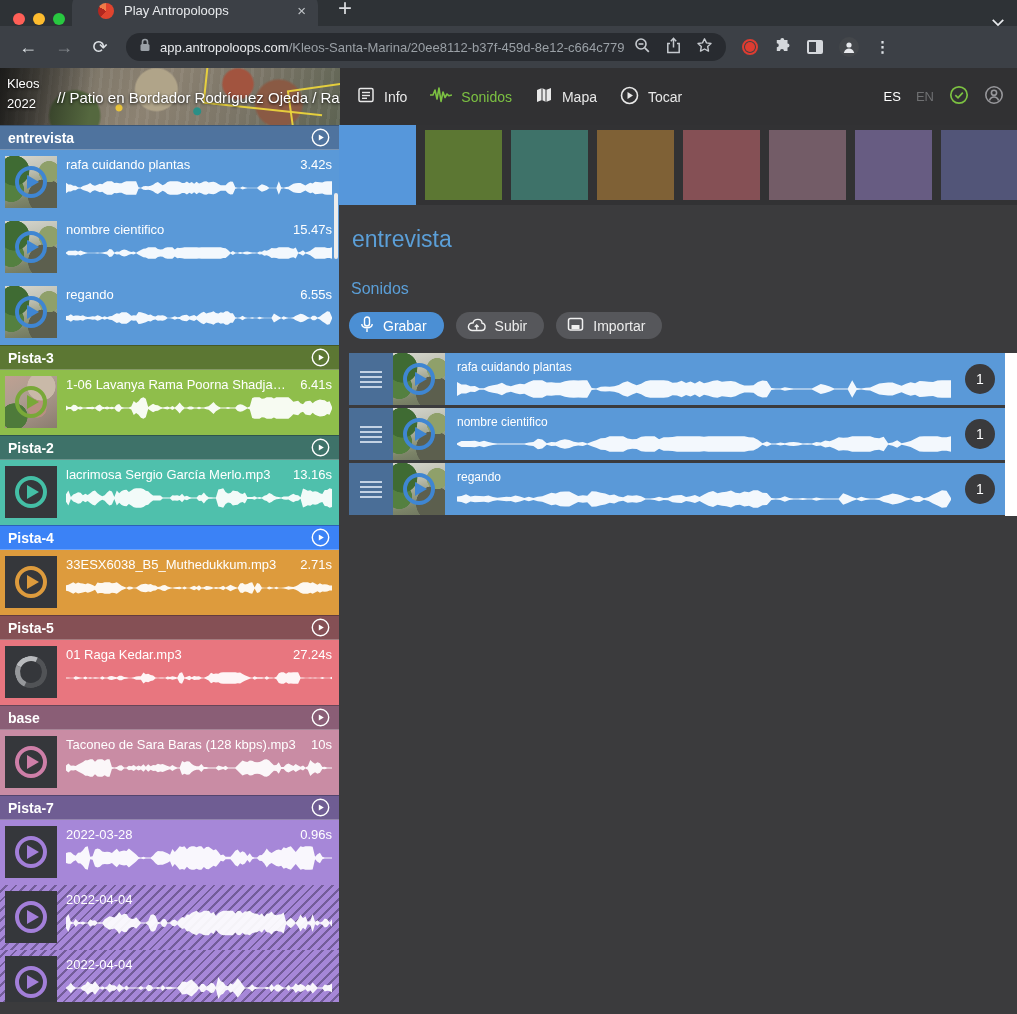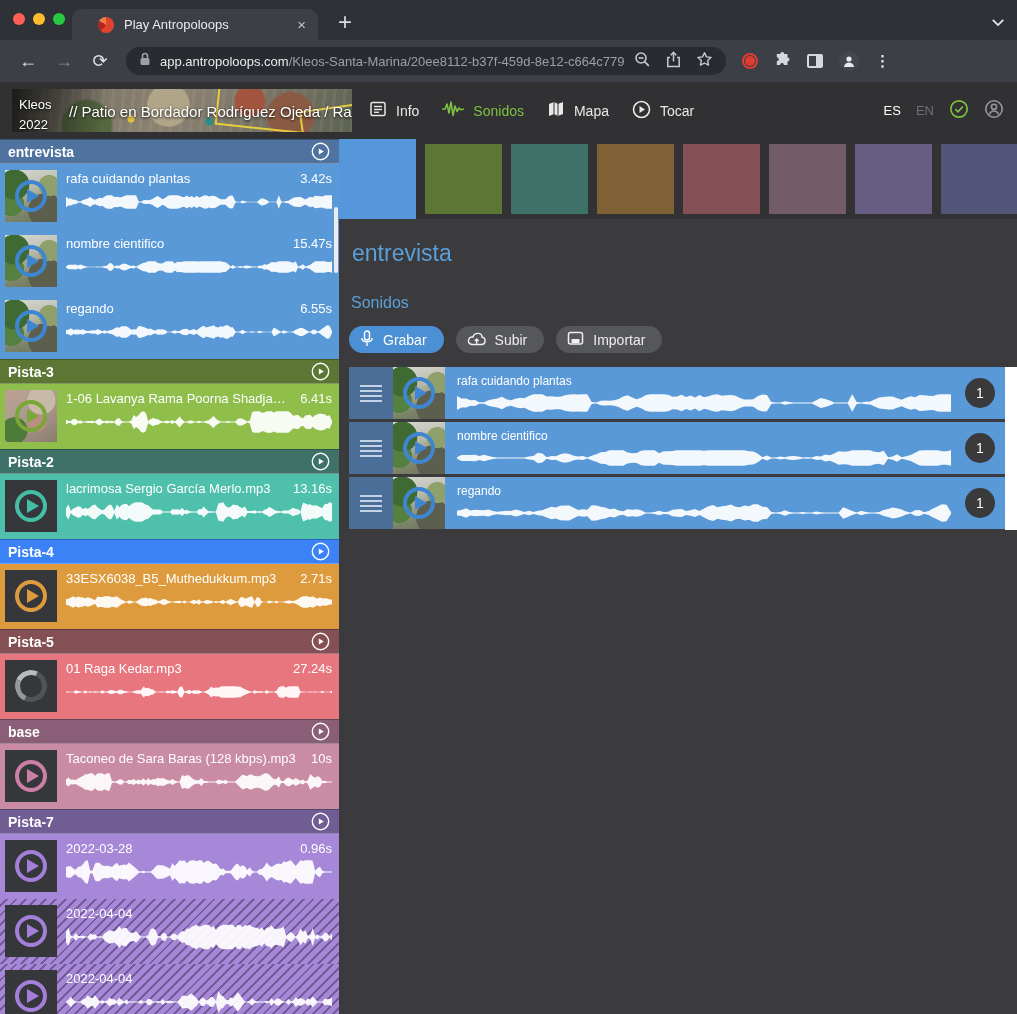--- a/index.html
+++ b/index.html
@@ -2,21 +2,21 @@
 <html><head>
 <meta charset="utf-8">
 <style>
   * { box-sizing: border-box; }
   body {
     width: 1017px; height: 1014px; margin: 0; overflow: hidden;
     background: #3B3B3D; color: #fff;
     font-family: "Liberation Sans", sans-serif;
   }
   
-  .titlebar { height: 40px; background: #2E3236; position: relative; display: flex; align-items: flex-end; }
+  .titlebar { height: 26px; background: #2E3236; position: relative; display: flex; align-items: flex-end; }
   .lights { position: absolute; left: 13px; top: 13px; display: flex; gap: 8px; }
   .light { width: 12px; height: 12px; border-radius: 50%; }
   .light.red { background: #FF5F57; } .light.yellow { background: #FEBC2E; } .light.green { background: #28C840; }
   .tab { margin-left: 72px; width: 246px; height: 31px; background: #3C4046; border-radius: 10px 10px 0 0;
          display: flex; align-items: center; padding: 0 12px; }
   .favicon { width: 16px; height: 16px; border-radius: 50%; flex: none;
     background: conic-gradient(#E0442E 0 62%, #B3261E 62% 84%, #F07B48 84% 100%); margin: 0 10px 0 14px; }
   .tab-title { font-size: 13px; color: #E8EAED; flex: 1; white-space: nowrap; overflow: hidden; }
   .tab-close { color: #C0C4C8; font-size: 15px; line-height: 1; margin-left: 8px; }
   .newtab { color: #DADCE0; font-size: 24px; line-height: 1; margin: 0 0 6px 20px; font-weight: 300; }
@@ -31,31 +31,31 @@
   .ob-icons { display: flex; align-items: center; gap: 15px; margin-left: 10px; }
   .ext-icons { display: flex; align-items: center; gap: 16px; margin-left: 16px; }
   .rec-dot { width: 16px; height: 16px; border-radius: 50%; border: 2px solid #DE3C31; position: relative; }
   .rec-dot::after { content: ""; position: absolute; inset: 1px; border-radius: 50%; background: #DE3C31; }
   .sidepanel-ic { width: 16px; height: 14px; border: 2px solid #D5D8DC; border-radius: 2px; position: relative; }
   .sidepanel-ic::after { content: ""; position: absolute; top: 0; right: 0; width: 5px; height: 10px; background: #D5D8DC; }
   .avatar-ic { width: 20px; height: 20px; border-radius: 50%; background: #44474B; display: flex; align-items: center; justify-content: center; }
   .menu-dots { color: #DDE1E5; font-size: 15px; letter-spacing: 0; font-weight: 700; }
   
   .appheader { height: 57px; background: #313133; display: flex; align-items: center; position: relative; }
-  .map { width: 340px; height: 43px; flex: none; position: relative; overflow: hidden;
+  .map { width: 340px; height: 57px; flex: none; position: relative; overflow: hidden;
     background:
       radial-gradient(circle 5px at 58% 76%, #2A8F86 0 3.5px, transparent 4.5px),
       radial-gradient(circle 4px at 35% 70%, #E8C33A 0 3px, transparent 4px),
       linear-gradient(100deg, rgba(15,15,15,.88) 0%, rgba(15,15,15,.5) 13%, rgba(15,15,15,0) 28%),
       radial-gradient(circle at 70% 28%, #A2543F 0 6%, transparent 7%),
       radial-gradient(circle at 82% 62%, #8A5A44 0 8%, transparent 9%),
       radial-gradient(circle at 46% 38%, #B0A489 0 11%, transparent 12%),
       radial-gradient(circle at 22% 84%, #55683F 0 9%, transparent 10%),
       repeating-linear-gradient(96deg, rgba(255,255,255,.06) 0 3px, transparent 3px 10px),
-      linear-gradient(120deg, #6E6A5E, #8C8272 45%, #7B7567 70%, #5D6352 100%); margin-left: 12px; }
+      linear-gradient(120deg, #6E6A5E, #8C8272 45%, #7B7567 70%, #5D6352 100%); }
   .ypath-a { position: absolute; left: 205px; top: -10px; width: 120px; height: 52px;
     border: 2px solid rgba(235,212,60,.95); transform: rotate(6deg); border-right: none; }
   .ypath-b { position: absolute; left: 290px; top: 18px; width: 60px; height: 50px;
     border-left: 2px solid rgba(235,212,60,.95); border-top: 2px solid rgba(235,212,60,.95); transform: rotate(-8deg); }
   .kleos { position: absolute; left: 7px; top: 6px; font-size: 13px; line-height: 1.5; color: #fff;
            text-shadow: 0 1px 3px rgba(0,0,0,.9); }
   .breadcrumb { position: absolute; left: 57px; top: 50%; transform: translateY(-50%); font-size: 15px;
                 white-space: nowrap; text-shadow: 0 1px 3px rgba(0,0,0,.95); }
   .mainnav { display: flex; align-items: center; gap: 23px; margin-left: 17px; }
   .nav-item { display: flex; align-items: center; gap: 9px; font-size: 14px; color: #E8E8E8; }

